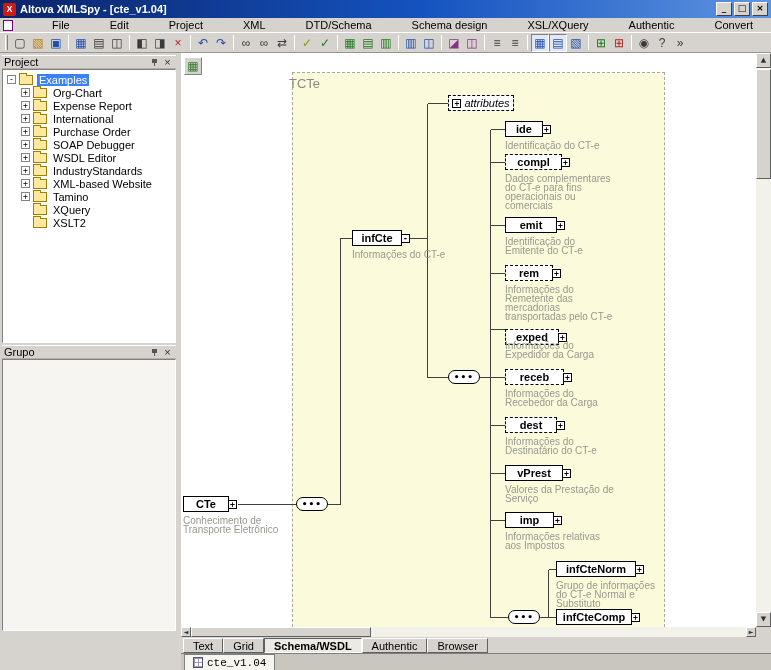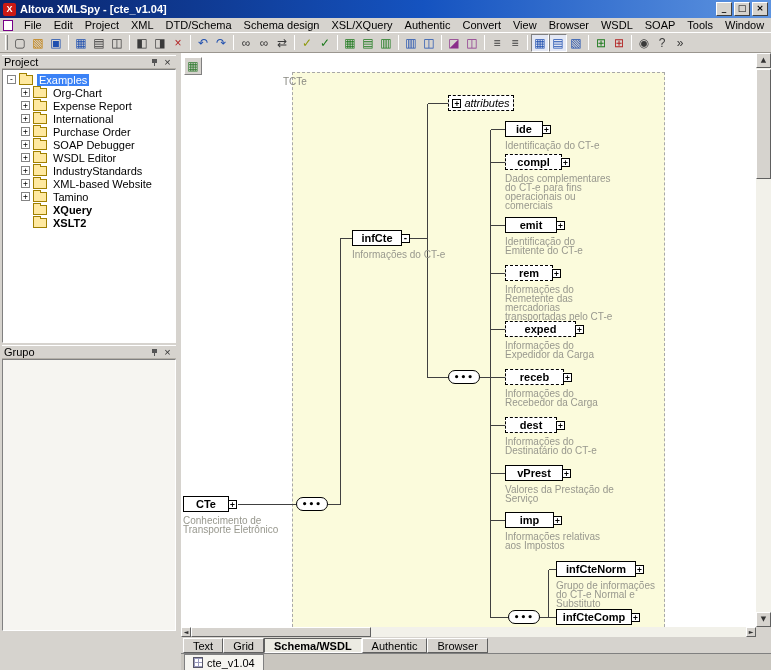--- a/index.html
+++ b/index.html
@@ -15,21 +15,21 @@
   .app-icon { width:13px; height:13px; background:#CC1A14; border-radius:2px;
     color:#fff; font:bold 9px/13px "Liberation Sans",sans-serif; text-align:center; margin-right:4px; flex:none; }
   .win-btns { margin-left:auto; display:flex; gap:2px; }
   .win-btn { width:16px; height:14px; background:#D6D3CE; border:1px solid;
     border-color:#fff #404040 #404040 #fff; font:bold 9px/11px "DejaVu Sans",sans-serif;
     text-align:center; color:#000; }
   
   .menubar { position:absolute; left:0; top:18px; width:771px; height:14px;
     display:flex; align-items:center; background:#D6D3CE; }
   .mdi-icon { width:10px; height:11px; background:#fff; border:1px solid #708; margin:0 5px 0 3px; flex:none; }
-  .menu-item { padding:0 6px; height:14px; line-height:14px; white-space:nowrap; }
+  .menu-item { padding:0 6px; height:14px; line-height:14px; white-space:nowrap;margin-left:28px; }
   
   .toolbar { position:absolute; left:0; top:32px; width:771px; height:21px; background:#D6D3CE;
     border-top:1px solid #fff; border-bottom:1px solid #9A968F; display:flex; align-items:center; padding-left:2px; }
   .grip { width:3px; height:15px; border-left:1px solid #fff; border-right:1px solid #808080; margin:0 3px; flex:none; }
   .tb { width:18px; height:18px; display:flex; align-items:center; justify-content:center;
     font-size:12px; color:#3A3A3A; flex:none; }
   .tb.pressed { background:#E4E8F4; border:1px solid; border-color:#808080 #fff #fff #808080; }
   .tsep { width:1px; height:15px; background:#808080; border-right:1px solid #fff; margin:0 3px; flex:none; }
   .c-blue{color:#1F4FAF}.c-green{color:#1E7A1E}.c-amber{color:#C07E0A}
   .c-purple{color:#8A2E8A}.c-olive{color:#8F9A10}.c-red{color:#B22222}
@@ -48,33 +48,33 @@
   .indent0 { padding-left:4px; } .indent1 { padding-left:18px; }
   .expander { width:9px; height:9px; border:1px solid #848484; background:#fff;
     font:8px/7px "DejaVu Sans Mono",monospace; text-align:center; color:#000; margin-right:3px; flex:none; }
   .exp-spacer { width:12px; flex:none; }
   .folder { width:14px; height:10px; background:#FFE9A0; border:1px solid #A08000; position:relative;
     margin-right:4px; flex:none; }
   .folder::before { content:""; position:absolute; left:-1px; top:-3px; width:6px; height:2px;
     background:#FFE9A0; border:1px solid #A08000; border-bottom:none; }
   .trow .tlabel { padding:0 2px; }
   .trow .sel { background:#3b82f6; color:#fff; }
-  .bold { font-weight:bold; }
+  .bold { font-weight:normal; }
   .info-box { position:absolute; left:2px; top:306px; width:174px; height:272px; background:#F6F5F1;
     border:1px solid; border-color:#808080 #fff #fff #808080; }
   .split { position:absolute; left:178px; top:53px; width:3px; height:617px; background:#D6D3CE; }
   
   .main { position:absolute; left:181px; top:53px; width:590px; height:617px; background:#D6D3CE; }
   .canvas { position:absolute; left:0; top:0; width:575px; height:574px; background:#fff; overflow:hidden; }
   .mini-btn { position:absolute; left:3px; top:4px; width:18px; height:18px; background:#D6D3CE;
     border:1px solid; border-color:#fff #808080 #808080 #fff; display:flex; align-items:center;
     justify-content:center; color:#2E7A2E; font-size:12px; }
   .region { position:absolute; left:111px; top:19px; width:373px; height:560px;
     background:#FBFBDC; border:1px dashed #A8A8A8; }
-  .region-label { position:absolute; left:102px; top:23px; font-size:10px; color:#8A8A82; }
+  .region-label { position:absolute; left:108px; top:23px; font-size:13px; color:#8A8A82; }
   .connectors { position:absolute; left:0; top:0; }
   .box { position:absolute; height:16px; background:#fff; border:1px solid #000;
     display:flex; align-items:center; justify-content:center; font-weight:bold; font-size:11px; }
   .box.dashed { border-style:dashed; }
   .plus { position:absolute; right:-9px; top:3px; width:9px; height:9px; background:#fff;
     border:1px solid #000; font:bold 8px/7px "DejaVu Sans Mono",monospace; text-align:center; }
   .attr-exp { width:9px; height:9px; border:1px solid #000; background:#fff; flex:none;
     font:bold 8px/7px "DejaVu Sans Mono",monospace; font-style:normal; text-align:center; margin-right:3px; }
   .conn { position:absolute; width:32px; height:14px; background:#fff; border:1px solid #000;
     border-radius:7px; display:flex; align-items:center; justify-content:center;
@@ -94,21 +94,21 @@
   .h-thumb { position:absolute; left:10px; top:0; width:180px; height:10px; background:#D6D3CE;
     border:1px solid; border-color:#fff #606060 #606060 #fff; }
   .corner { position:absolute; left:575px; top:574px; width:15px; height:10px; background:#D6D3CE; }
   
   .tabsrow { position:absolute; left:0; top:584px; width:590px; height:16px; background:#D6D3CE;
     display:flex; align-items:flex-end; padding-left:2px; }
   .vtab { height:15px; line-height:14px; padding:0 9px; background:#D6D3CE; border:1px solid;
     border-color:#fff #606060 #606060 #fff; white-space:nowrap; }
   .vtab.active { font-weight:bold; background:#ECEBE3; border-color:#606060 #fff #fff #606060; }
   .filebar { position:absolute; left:0; top:600px; width:590px; height:17px; background:#C9C6BF;
-    border-top:1px solid #808080; display:flex; align-items:flex-end; padding-left:3px; }
+    border-top:1px solid #808080; display:flex; align-items:flex-end; padding-left:3px;font-family:Liberation Mono, monospace; }
   .ftab { height:16px; display:flex; align-items:center; gap:4px; background:#F6F5F0;
     border:1px solid #808080; border-bottom:none; padding:0 8px; }
   .ftab-icon { width:10px; height:11px; flex:none; background:
     linear-gradient(#fff,#fff) , #fff; border:1px solid #556; 
     background-image:linear-gradient(#99b 1px,transparent 1px),linear-gradient(90deg,#99b 1px,transparent 1px);
     background-size:4px 4px; }
 </style>
 </head>
 <body>
 
@@ -324,21 +324,21 @@
         <span class="plus">+</span>
       </div>
       <div class="ann" style="left:324px;top:184px">Identificação do Emitente do CT-e</div>
 
       <div class="box dashed" style="left:324px;top:212px;width:48px">
         <span>rem</span>
         <span class="plus">+</span>
       </div>
       <div class="ann" style="left:324px;top:232px">Informações do Remetente das mercadorias transportadas pelo CT-e</div>
 
-      <div class="box dashed" style="left:324px;top:268px;width:71px">
+      <div class="box dashed" style="left:324px;top:276px;width:54px">
         <span>exped</span>
         <span class="plus">+</span>
       </div>
       <div class="ann" style="left:324px;top:288px">Informações do Expedidor da Carga</div>
 
       <div class="box dashed" style="left:324px;top:316px;width:59px">
         <span>receb</span>
         <span class="plus">+</span>
       </div>
       <div class="ann" style="left:324px;top:336px">Informações do Recebedor da Carga</div>

